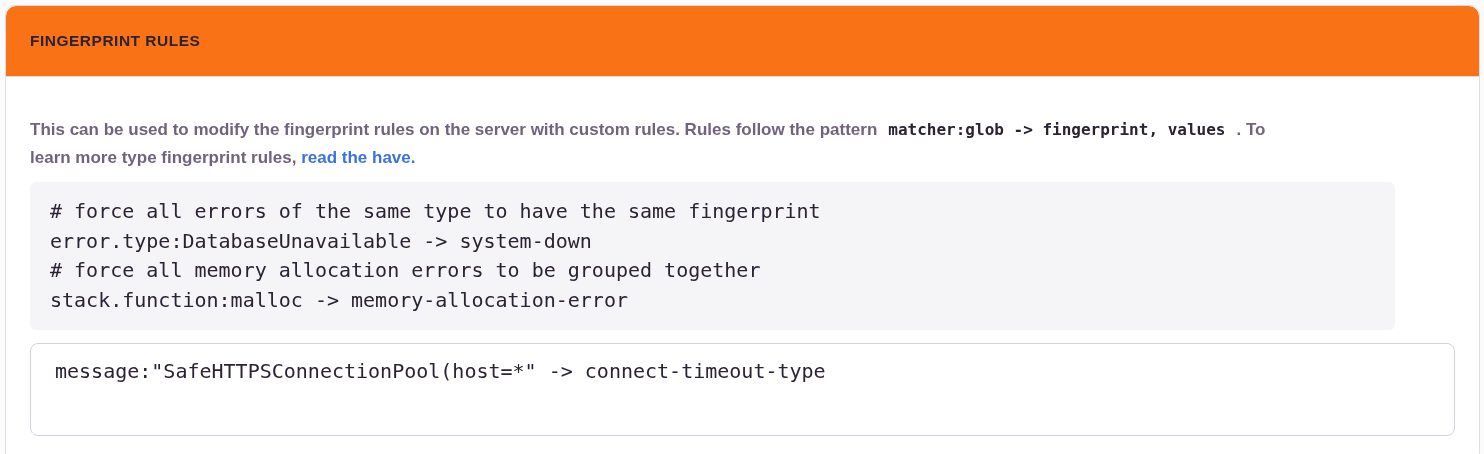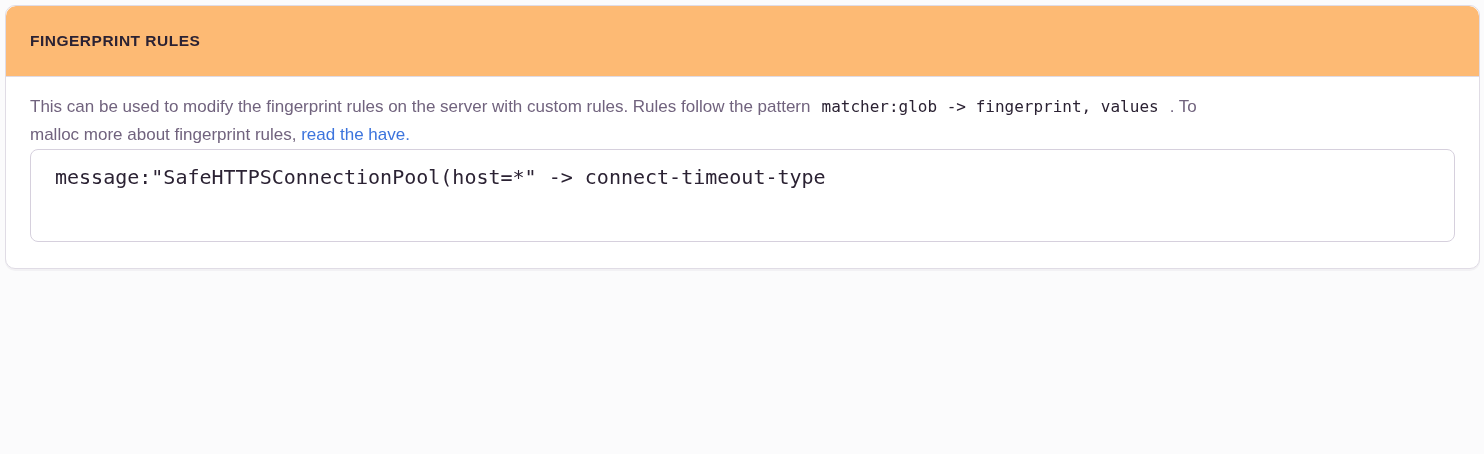--- a/index.html
+++ b/index.html
@@ -11,21 +11,21 @@
 
   .panel {
     background: #ffffff;
     border: 1px solid #e0dce5;
     border-radius: 10px;
     box-shadow: 0 2px 0 rgba(37, 11, 54, 0.04);
     overflow: hidden;
   }
 
   .panel-header {
-    background: #fdba74;
+    background: #f97316;
     border-bottom: 1px solid #dfdbe4;
     height: 71px;
     padding: 0 24px;
     display: flex;
     align-items: center;
     border-radius: 10px 10px 0 0;
   }
   .panel-title {
     font-size: 15.5px;
     font-weight: 700;
@@ -33,21 +33,22 @@
     color: #2b2233;
     text-transform: uppercase;
   }
 
   .panel-body { padding: 16px 24px 26px 24px; }
 
   .description {
     font-size: 17px;
     line-height: 28px;
     color: #71637e;
-    font-weight: 400;
+    font-weight: 700;
+    margin-top: 23px;
   }
   .inline-code {
     font-family: "DejaVu Sans Mono", "Liberation Mono", monospace;
     font-size: 16px;
     color: #2b2233;
     margin: 0 4px;
     padding: 0 7px;
   }
   .docs-link {
     color: #3c74dd;
@@ -93,22 +94,26 @@
 
   <header class="panel-header">
     <h2 class="panel-title">FINGERPRINT RULES</h2>
   </header>
 
   <div class="panel-body">
 
     <p class="description">
       <span>This can be used to modify the fingerprint rules on the server with custom rules. Rules follow the pattern</span><code class="inline-code">matcher:glob -&gt; fingerprint, values</code><span>. To</span>
       <br>
-      <span>malloc more about fingerprint rules,</span>
+      <span>learn more type fingerprint rules,</span>
       <a class="docs-link" href="#">read the have.</a>
     </p>
 
+    <pre class="code-example"># force all errors of the same type to have the same fingerprint
+error.type:DatabaseUnavailable -&gt; system-down
+# force all memory allocation errors to be grouped together
+stack.function:malloc -&gt; memory-allocation-error</pre>
 
     <textarea class="rules-textarea" spellcheck="false" style="">message:"SafeHTTPSConnectionPool(host=*" -&gt; connect-timeout-type</textarea>
 
   </div>
 
 </section>
 
 </body></html>

